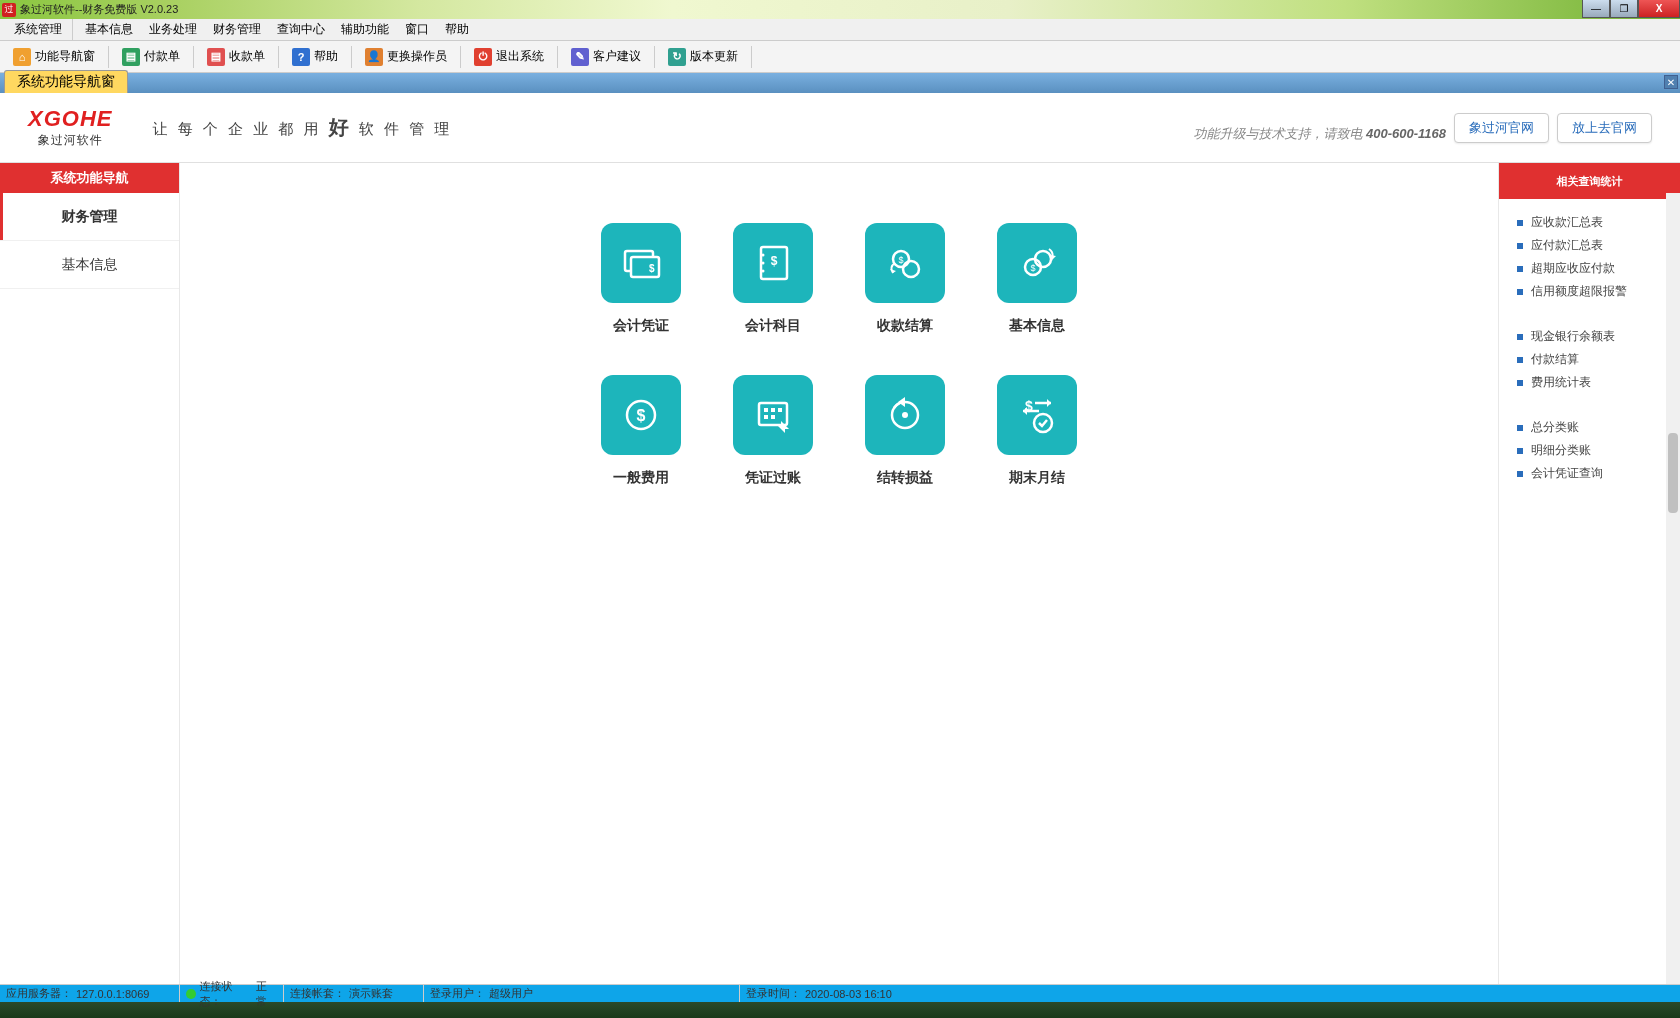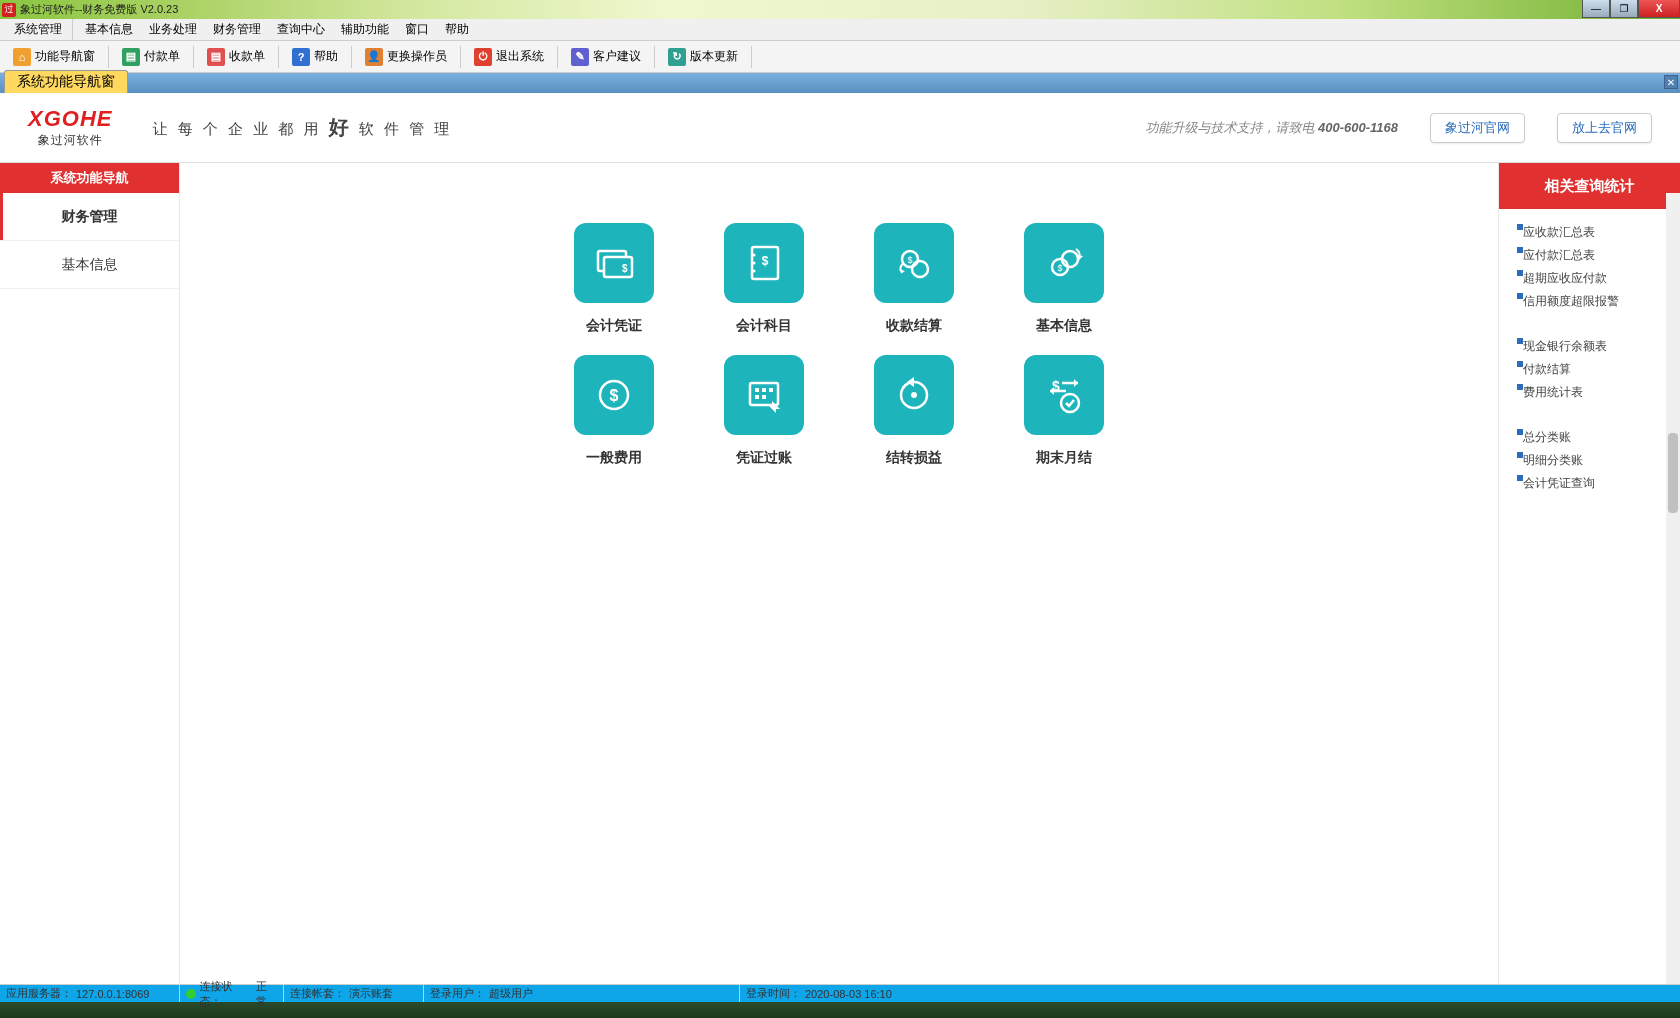--- a/index.html
+++ b/index.html
@@ -31,48 +31,48 @@
 .tab { background: #ffd860; padding: 2px 12px; font-size: 14px; border: 1px solid #999; border-bottom: none; border-radius: 3px 3px 0 0; cursor: pointer; }
 .tabstrip .close-x { position: absolute; right: 2px; top: 2px; width: 14px; height: 14px; background: #5080b0; color: #fff; display: flex; align-items: center; justify-content: center; font-size: 10px; cursor: pointer; border: 1px solid #406090; }
 
 
 .brand-row { height: 70px; background: #fff; border-bottom: 1px solid #e0e0e0; display: flex; align-items: center; padding: 0 28px; }
 .logo-block { display: flex; flex-direction: column; align-items: center; }
 .logo-main { font-size: 22px; font-weight: bold; font-style: italic; color: #e02020; letter-spacing: 1px; font-family: Arial, sans-serif; }
 .logo-sub { font-size: 12px; color: #333; letter-spacing: 1px; }
 .slogan { margin-left: 40px; font-size: 15px; color: #444; letter-spacing: 3px; }
 .slogan .big { font-size: 20px; font-weight: bold; }
-.brand-right { margin-left: auto; display: flex; align-items: center; gap: 32px; }
+.brand-right { margin-left: auto; display: flex; align-items: flex-end; gap: 8px; }
 .support-text { font-size: 13px; color: #888; font-style: italic; }
 .support-text .phone { color: #666; font-weight: bold; }
 .link-btn { padding: 5px 14px; border: 1px solid #ccc; border-radius: 4px; color: #2a6dbb; font-size: 13px; cursor: pointer; background: #fff; box-shadow: 0 1px 2px rgba(0,0,0,0.08); }
 
 
 .main { display: flex; height: calc(1018px - 19px - 22px - 32px - 20px - 70px - 18px - 16px); }
 
 
 .left-side { width: 180px; background: #fff; border-right: 1px solid #e8e8e8; }
 .side-header { height: 30px; background: #e03030; color: #fff; display: flex; align-items: center; justify-content: center; font-size: 13px; font-weight: bold; }
 .side-item { height: 48px; display: flex; align-items: center; justify-content: center; font-size: 14px; color: #333; cursor: pointer; border-bottom: 1px solid #f0f0f0; }
 .side-item.active { background: #fff; font-weight: bold; box-shadow: inset 3px 0 0 #e03030; }
 
 
 .center { flex: 1; background: #fff; padding: 60px 40px; }
-.func-grid { display: grid; grid-template-columns: repeat(4, 130px); column-gap: 2px; row-gap: 40px; justify-content: center; gap: 20px; }
+.func-grid { display: grid; grid-template-columns: repeat(4, 130px); column-gap: 2px; row-gap: 40px; justify-content: center; }
 .func-item { display: flex; flex-direction: column; align-items: center; gap: 14px; cursor: pointer; }
 .func-icon { width: 80px; height: 80px; background: #1db5bb; border-radius: 12px; display: flex; align-items: center; justify-content: center; }
 .func-icon svg { width: 44px; height: 44px; }
 .func-label { font-size: 14px; color: #333; font-weight: bold; }
 
 
 .right-side { width: 182px; background: #fff; border-left: 1px solid #e8e8e8; position: relative; }
-.right-header { height: 46px; background: #e03030; color: #fff; display: flex; align-items: center; justify-content: center; font-size: 15px; font-weight: bold; }
+.right-header { height: 36px; background: #e03030; color: #fff; display: flex; align-items: center; justify-content: center; font-size: 11px; font-weight: bold; }
 .right-list { padding: 12px 8px 0 18px; }
 .right-group { margin-bottom: 22px; }
-.right-link { display: flex; padding: 3px 0; font-size: 12px; color: #444; cursor: pointer; }
+.right-link { display: flex; align-items: center; gap: 8px; padding: 3px 0; font-size: 12px; color: #444; cursor: pointer; }
 .right-link .sq { width: 6px; height: 6px; background: #2a6dbb; flex-shrink: 0; }
 .right-scroll { position: absolute; right: 0; top: 30px; bottom: 0; width: 14px; background: #f0f0f0; }
 .right-thumb { position: absolute; top: 240px; width: 10px; left: 2px; height: 80px; background: #c0c0c0; border-radius: 4px; }
 
 
 .statusbar { height: 18px; background: #0ea5e9; border-top: 1px solid #ccc; display: flex; align-items: center; font-size: 11px; color: #333; }
 .status-seg { padding: 0 6px; border-right: 1px solid #ccc; display: flex; align-items: center; gap: 4px; height: 100%; }
 .status-dot { width: 10px; height: 10px; background: #3c3; border-radius: 50%; }
 
 

